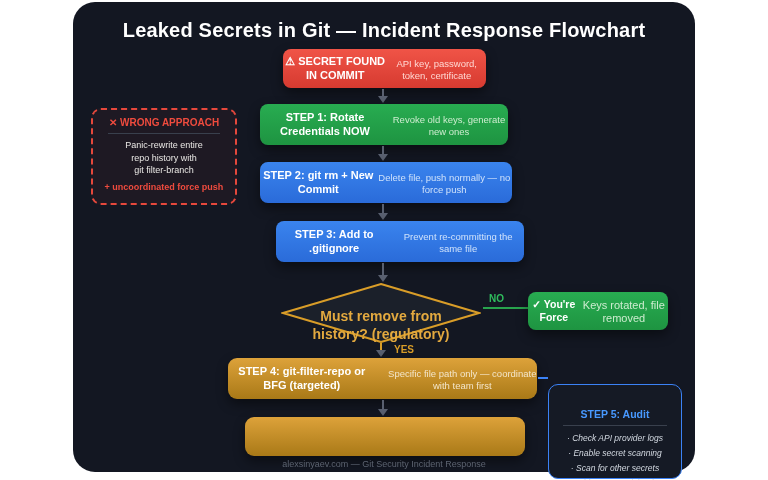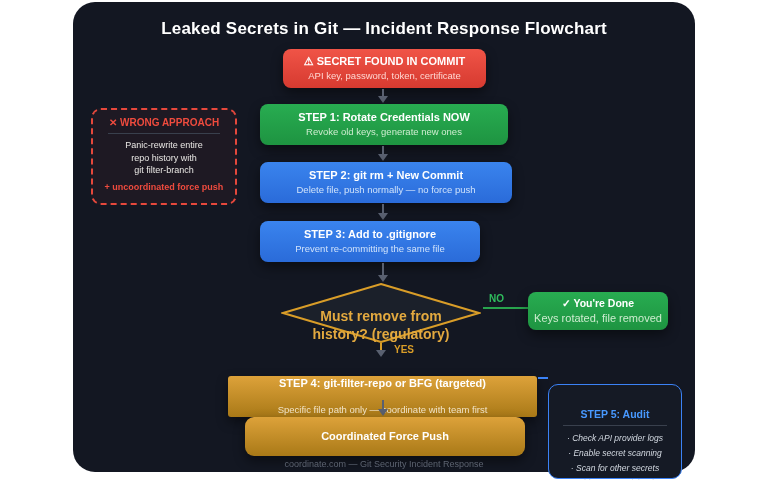--- a/index.html
+++ b/index.html
@@ -3,23 +3,23 @@
 <meta charset="utf-8">
 <style>
   * { margin:0; padding:0; box-sizing:border-box; }
   html,body { background:#ffffff; }
   body { font-family:"Liberation Sans", sans-serif; }
   #stage { position:relative; width:768px; height:480px; background:#ffffff; overflow:hidden; }
   .card { position:absolute; left:73px; top:2px; width:622px; height:470px;
           background:#131722; border-radius:22px; }
 
   .page-title { position:absolute; left:0; top:19px; width:100%; text-align:center;
-                color:#ffffff; font-size:17px; font-weight:bold; letter-spacing:.2px; }
+                color:#ffffff; font-size:20px; font-weight:bold; letter-spacing:.2px; }
 
-  .node { position:absolute; display:flex; flex-direction:column; justify-content:center;
+  .node { position:absolute; display:flex; flex-direction:row; justify-content:center;
           align-items:center; text-align:center; border-radius:8px;
           box-shadow:0 5px 12px rgba(0,0,0,.45); }
   .node-title { font-weight:bold; font-size:11px; color:#ffffff; line-height:1.2; }
   .node-sub   { font-size:9.5px; margin-top:2px; line-height:1.2; }
 
   .bg-red   { background:linear-gradient(180deg,#f05447,#d63a30); }
   .bg-green { background:linear-gradient(180deg,#28ac51,#1e9441); }
   .bg-blue  { background:linear-gradient(180deg,#3a84ee,#2a6bd9); }
   .bg-amber { background:linear-gradient(180deg,#dda23a,#a97917); }
 
@@ -93,21 +93,21 @@
   <div class="arrow-head" style="left:378px; top:154px;"></div>
 
   <div class="node bg-blue" style="left:260px; top:162px; width:252px; height:41px;">
     <div class="node-title">STEP 2: git rm + New Commit</div>
     <div class="node-sub sub-blue">Delete file, push normally — no force push</div>
   </div>
 
   <div class="arrow-stem" style="left:382px; top:204px; height:10px;"></div>
   <div class="arrow-head" style="left:378px; top:213px;"></div>
 
-  <div class="node bg-blue" style="left:260px; top:221px; width:220px; height:41px;">
+  <div class="node bg-blue" style="left:276px; top:221px; width:248px; height:41px;">
     <div class="node-title">STEP 3: Add to .gitignore</div>
     <div class="node-sub sub-blue">Prevent re-committing the same file</div>
   </div>
 
   <div class="arrow-stem" style="left:382px; top:263px; height:13px;"></div>
   <div class="arrow-head" style="left:378px; top:275px;"></div>
 
   <div class="diamond-wrap">
     <svg width="200" height="60" viewBox="0 0 200 60">
       <polygon points="100,1 198,30 100,59 2,30" fill="#1b202a" stroke="#d99d28" stroke-width="2"></polygon>
@@ -117,30 +117,30 @@
       <span>history? (regulatory)</span>
     </div>
   </div>
 
   <div class="branch-label lbl-no" style="left:489px; top:293px;">NO</div>
   <div class="no-line"></div>
 
   <div class="node bg-green" style="left:528px; top:292px; width:140px; height:38px;">
     <div class="node-title" style="font-size:10.5px;">
       <span class="icon">✓</span>
-      <span>You're Done</span>
+      <span>You're Force</span>
     </div>
     <div class="node-sub sub-green" style="font-size:11px;">Keys rotated, file removed</div>
   </div>
 
   <div class="yes-stem"></div>
   <div class="arrow-head" style="left:376px; top:350px;"></div>
   <div class="branch-label lbl-yes" style="left:394px; top:344px;">YES</div>
 
-  <div class="node bg-amber" style="left:228px; top:376px; width:309px; height:41px; border-radius:3px;gap:12px;">
+  <div class="node bg-amber" style="left:228px; top:358px; width:309px; height:41px; border-radius:9px;gap:12px;">
     <div class="node-title">STEP 4: git-filter-repo or BFG (targeted)</div>
     <div class="node-sub sub-amber">Specific file path only — coordinate with team first</div>
   </div>
 
   <div class="audit-connector"></div>
 
   <div class="panel audit-panel">
     <div class="audit-title">STEP 5: Audit</div>
     <div class="panel-divider"></div>
     <ul class="audit-list">
@@ -148,29 +148,28 @@
       <li>Enable secret scanning</li>
       <li>Scan for other secrets</li>
       <li>Add pre-commit hooks</li>
     </ul>
   </div>
 
   <div class="arrow-stem" style="left:382px; top:400px; height:10px;"></div>
   <div class="arrow-head" style="left:378px; top:409px;"></div>
 
   <div class="node bg-amber" style="left:245px; top:417px; width:280px; height:39px; border-radius:9px;">
-    <div class="node-title">Coordinated Force Push</div>
   </div>
 
   <div class="panel wrong-panel">
     <div class="wrong-title">
       <span class="icon">✕</span>
       <span>WRONG APPROACH</span>
     </div>
     <div class="panel-divider"></div>
     <span class="wrong-line">Panic-rewrite entire</span>
     <span class="wrong-line">repo history with</span>
     <span class="wrong-line">git filter-branch</span>
     <span class="wrong-warning">+ uncoordinated force push</span>
   </div>
 
-  <div class="footer">coordinate.com — Git Security Incident Response</div>
+  <div class="footer">alexsinyaev.com — Git Security Incident Response</div>
 </div>
 
 </body></html>

